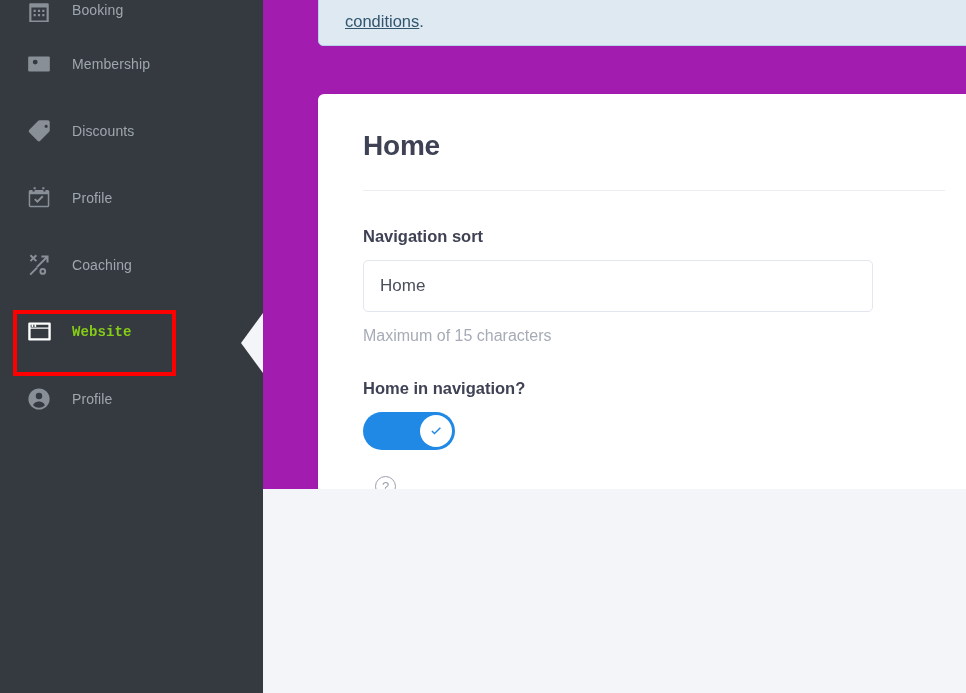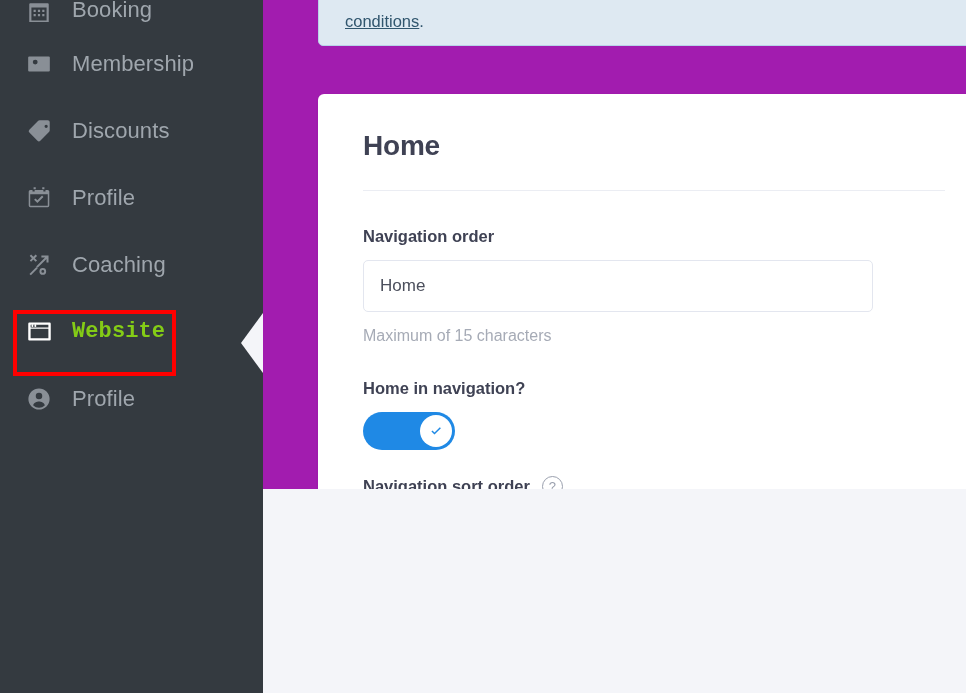--- a/index.html
+++ b/index.html
@@ -50,21 +50,21 @@
     flex: 0 0 34px;
     display: flex;
     align-items: center;
     justify-content: center;
     margin-right: 16px;
   }
   .nav-item .nav-icon svg {
     display: block;
   }
   .nav-label {
-    font-size: 22px;
+    font-size: 14px;
     color: #9fa6ad;
     letter-spacing: 0.1px;
     white-space: nowrap;
   }
   .nav-item.active .nav-label {
     color: #84cc16;
     font-weight: bold;
     font-family: Liberation Mono, monospace;
   }
   .nav-item.active .nav-icon svg {
@@ -343,38 +343,37 @@
     <div class="alert-banner">
       <div class="alert-text"><a href="#">conditions</a><span>.</span></div>
     </div>
 
     <section class="card">
       <h1 class="card-title">Home</h1>
       <div class="card-divider"></div>
 
       <div class="card-body">
 
-        <label class="field-label">Navigation order</label>
+        <label class="field-label">Navigation sort</label>
         <input class="text-input" type="text" value="Home" style="">
         <p class="help-text">Maximum of 15 characters</p>
 
         <div class="spacer-32"></div>
 
         <label class="field-label">Home in navigation?</label>
         <span class="toggle">
           <span class="knob">
             <svg width="17" height="17" viewBox="0 0 24 24">
               <path d="M9.2 16.4 4.8 12l1.5-1.5 2.9 2.9 7.5-7.5L18.2 7.4z" fill="#1f89e5"></path>
             </svg>
           </span>
         </span>
 
         <div class="spacer-24"></div>
 
         <label class="field-label">
-          <span>Navigation sort order</span>
           <span class="help-icon">?</span>
         </label>
         <input class="number-input" type="text" value="1" style="">
       </div>
     </section>
   </main>
 </div>
 
 </body></html>

